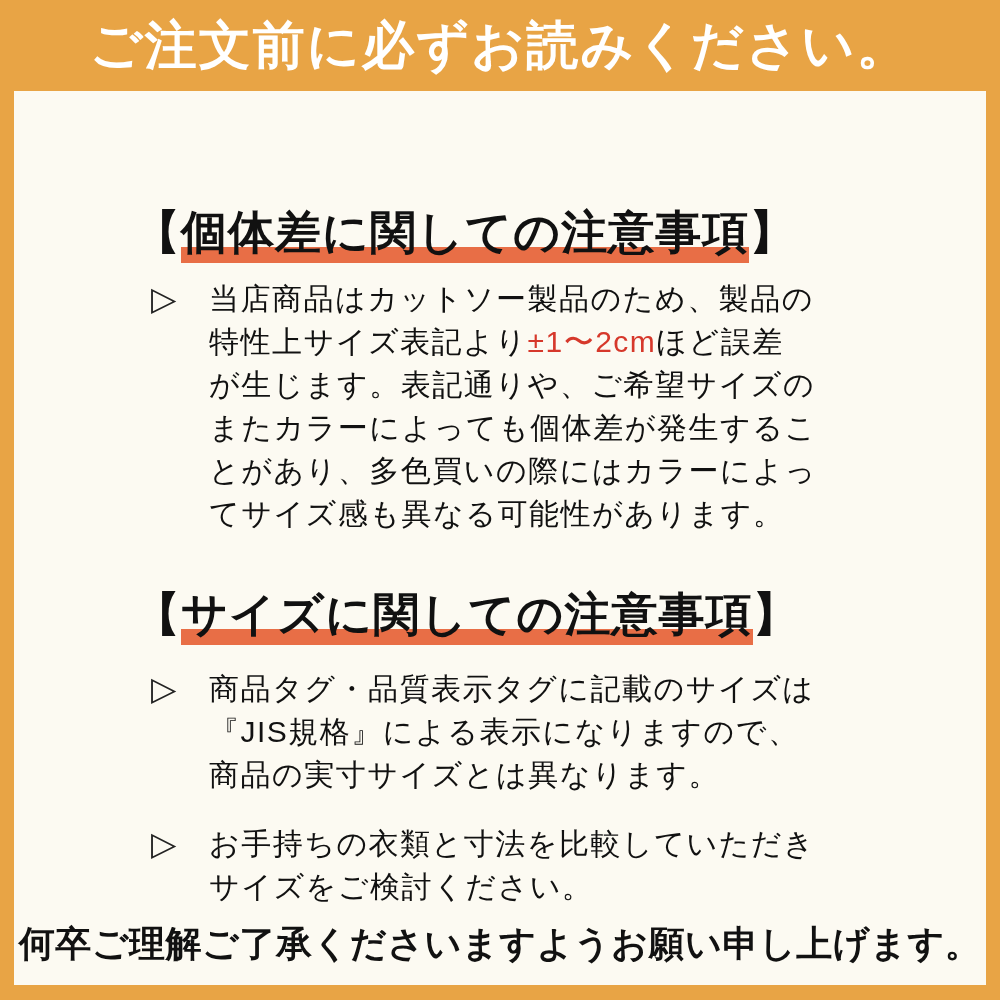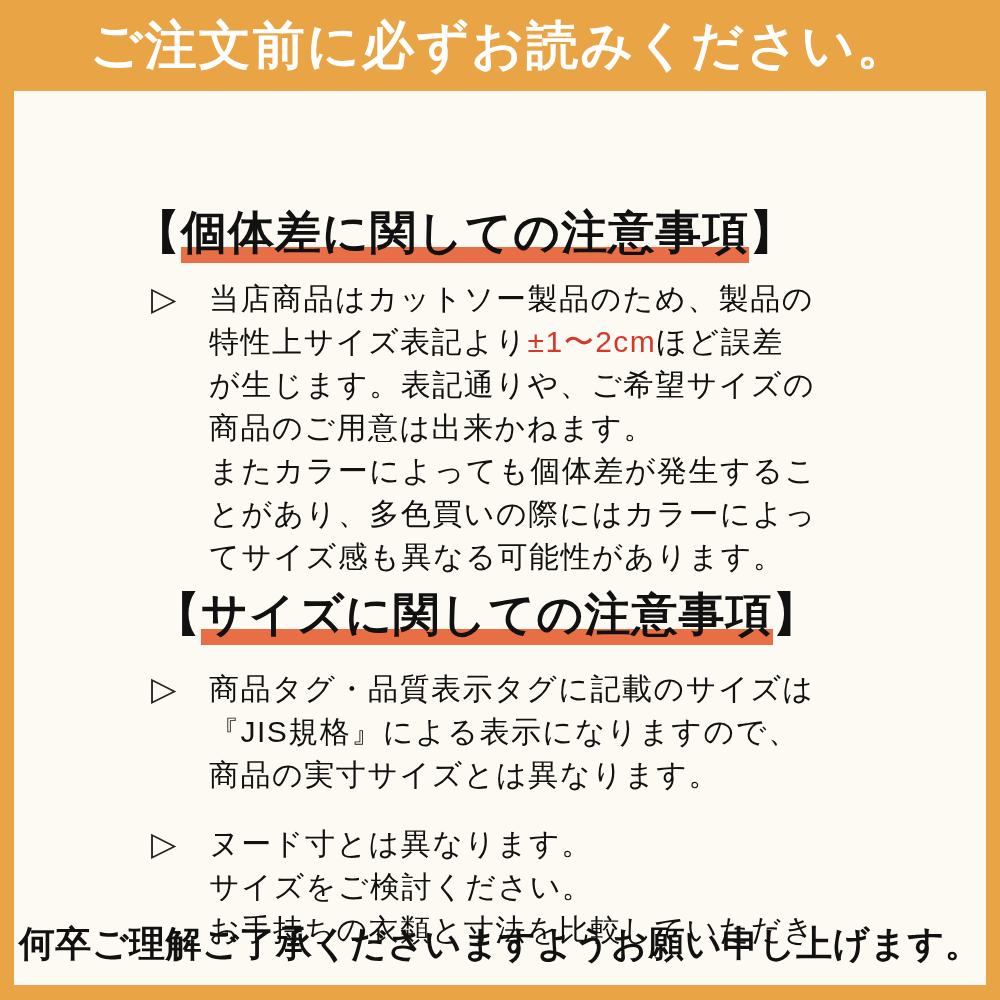--- a/index.html
+++ b/index.html
@@ -43,21 +43,21 @@
     letter-spacing: 1px;
     line-height: 1.1;
     white-space: nowrap;
   }
   .section-heading .hl {
     display: inline-block;
     padding-bottom: 5px;
     background: linear-gradient(to bottom, transparent 72%, var(--underline, #E86E46) 72%);
   }
   .heading-kotaisa { top: 116px; }
-  .heading-size    { top: 498px; margin-left: 20px; }
+  .heading-size    { top: 498px; }
   .bullet {
     position: absolute;
     left: 137px;
     display: flex;
     align-items: flex-start;
     color: var(--ink, #111111);
   }
   .bullet-kotaisa { top: 186px; }
   .bullet-size-1  { top: 576px; }
   .bullet-size-2  { top: 731px; }
@@ -99,44 +99,42 @@
   <div class="panel">
 
     <h2 class="section-heading heading-kotaisa"><span>【</span><span class="hl">個体差に関しての注意事項</span><span>】</span></h2>
 
     <div class="bullet bullet-kotaisa">
       <span class="marker">▷</span>
       <div class="lines">
         <div>当店商品はカットソー製品のため、製品の</div>
         <div><span>特性上サイズ表記より</span><span class="red">±1〜2cm</span><span>ほど誤差</span></div>
         <div>が生じます。表記通りや、ご希望サイズの</div>
-        <div>商品のご用意は出来かねます。</div>
         <div>またカラーによっても個体差が発生するこ</div>
         <div>とがあり、多色買いの際にはカラーによっ</div>
         <div>てサイズ感も異なる可能性があります。</div>
       </div>
     </div>
 
     <h2 class="section-heading heading-size"><span>【</span><span class="hl">サイズに関しての注意事項</span><span>】</span></h2>
 
     <div class="bullet bullet-size-1">
       <span class="marker">▷</span>
       <div class="lines">
         <div>商品タグ・品質表示タグに記載のサイズは</div>
         <div>『JIS規格』による表示になりますので、</div>
         <div>商品の実寸サイズとは異なります。</div>
       </div>
     </div>
 
     <div class="bullet bullet-size-2">
       <span class="marker">▷</span>
       <div class="lines">
-        <div>ヌード寸とは異なります。</div>
+        <div>お手持ちの衣類と寸法を比較していただき</div>
         <div>サイズをご検討ください。</div>
-        <div>お手持ちの衣類と寸法を比較していただき</div>
       </div>
     </div>
 
   </div>
 
   <div class="footer-note">何卒ご理解ご了承くださいますようお願い申し上げます。</div>
 
 </div>
 
 </body></html>

